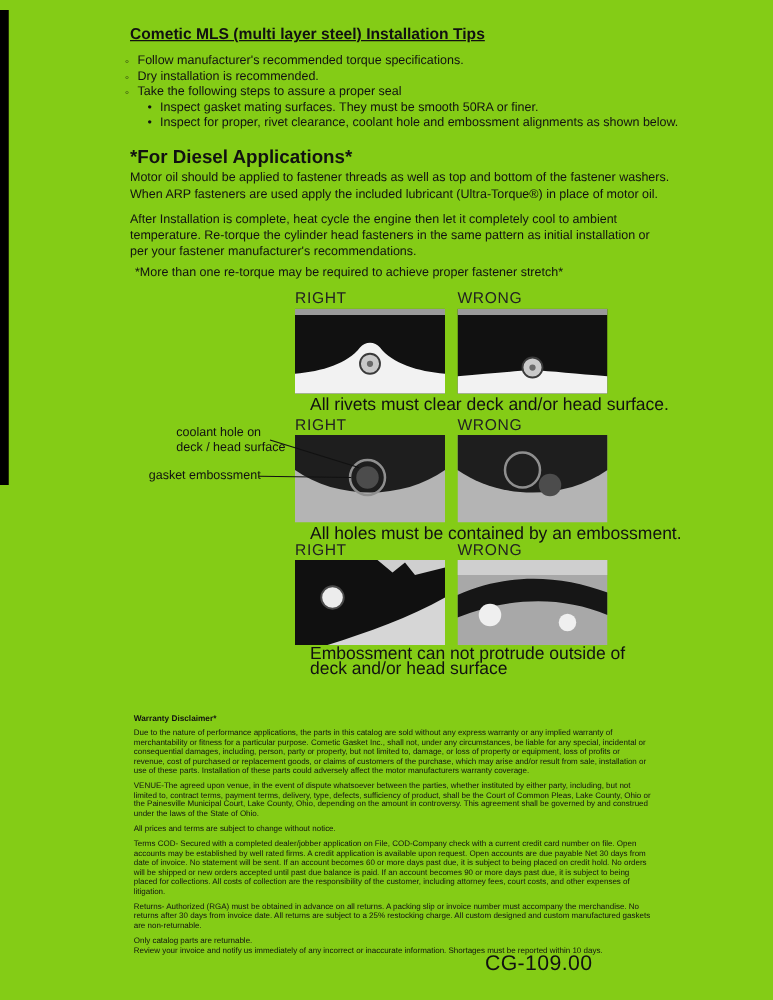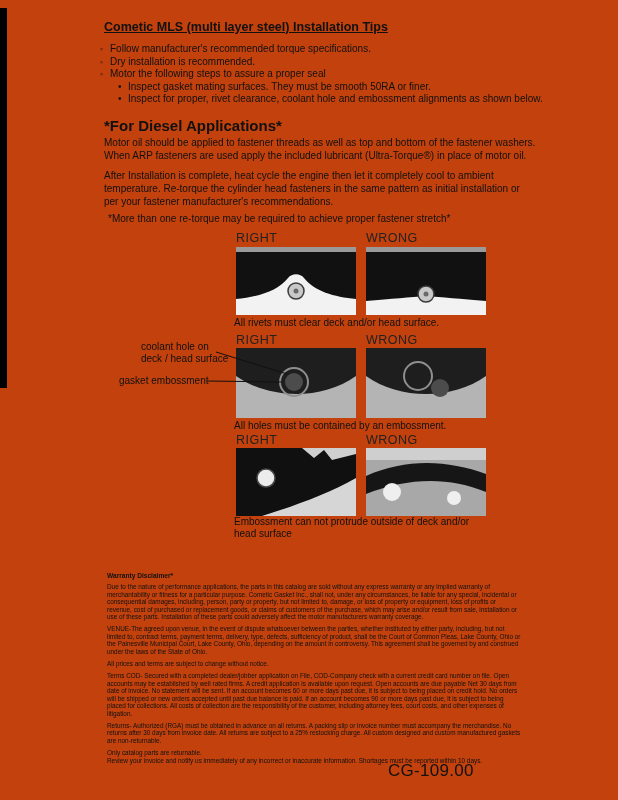--- a/index.html
+++ b/index.html
@@ -1,17 +1,17 @@
 <!DOCTYPE html>
 <html><head>
 <meta charset="utf-8">
 <style>
   html,body{margin:0;padding:0;background:#e8e8e8;}
   .page{
-    position:relative;width:618px;height:800px;background:#c2410c;
+    position:relative;width:618px;height:800px;background:#84cc16;
     font-family:"Liberation Sans","DejaVu Sans",sans-serif;color:#111;
     overflow:hidden;margin:0 auto;
   }
   .abs{position:absolute;}
   .left-bar{left:0;top:8px;width:7px;height:380px;background:#000;}
   .title{left:104px;top:20px;font-size:12.5px;font-weight:700;text-decoration:underline;margin:0;white-space:nowrap;}
   .bullets{left:100px;top:43px;width:445px;font-size:10px;line-height:12.5px;}
   .b{display:flex;}
   .b .marker{width:10px;flex:0 0 10px;text-align:left;font-size:9px;}
   .b.sub{padding-left:18px;}
@@ -20,21 +20,21 @@
   .para{left:104px;width:432px;font-size:10px;line-height:13px;margin:0;}
   .p1{top:136px;}
   .p2{top:169px;}
   .note{left:104px;top:209px;font-size:10px;margin:4px;white-space:nowrap;}
   .hdr{width:120px;text-align:left;font-size:12.5px;color:#222;letter-spacing:.5px;}
   .col-l{left:236px;}
   .col-r{left:366px;}
   .r1h{top:231px;} .r2h{top:333px;} .r3h{top:433px;}
   .fig{width:120px;display:block;}
   .r1f{top:247px;} .r2f{top:348px;} .r3f{top:448px;}
-  .cap{left:234px;font-size:10px;line-height:12px;}
+  .cap{left:248px;font-size:14px;line-height:12px;}
   .c1{top:317px;} .c2{top:420px;} .c3{top:516px;width:255px;}
   .lbl{font-size:10px;line-height:12px;}
   .lbl1{left:141px;top:341px;}
   .lbl2{left:119px;top:375px;text-align:center;}
   .pointer-svg{left:206px;top:345px;}
   .disc{left:107px;top:572px;width:414px;font-size:6.4px;line-height:7.4px;}
   .disc h3{font-size:6.6px;font-weight:700;margin:0 0 4px 0;}
   .disc p{margin:0 0 5px 0;}
   .code{left:388px;top:761px;font-size:17px;letter-spacing:.3px;}
 </style>
@@ -51,21 +51,21 @@
     <div class="b">
       <span class="marker">◦</span>
       <span>Follow manufacturer's recommended torque specifications.</span>
     </div>
     <div class="b">
       <span class="marker">◦</span>
       <span>Dry installation is recommended.</span>
     </div>
     <div class="b">
       <span class="marker">◦</span>
-      <span>Motor the following steps to assure a proper seal</span>
+      <span>Take the following steps to assure a proper seal</span>
     </div>
     <div class="b sub">
       <span class="marker">•</span>
       <span>Inspect gasket mating surfaces.  They must be smooth 50RA or finer.</span>
     </div>
     <div class="b sub">
       <span class="marker">•</span>
       <span>Inspect for proper, rivet clearance, coolant hole and embossment alignments as shown below.</span>
     </div>
   </div>

